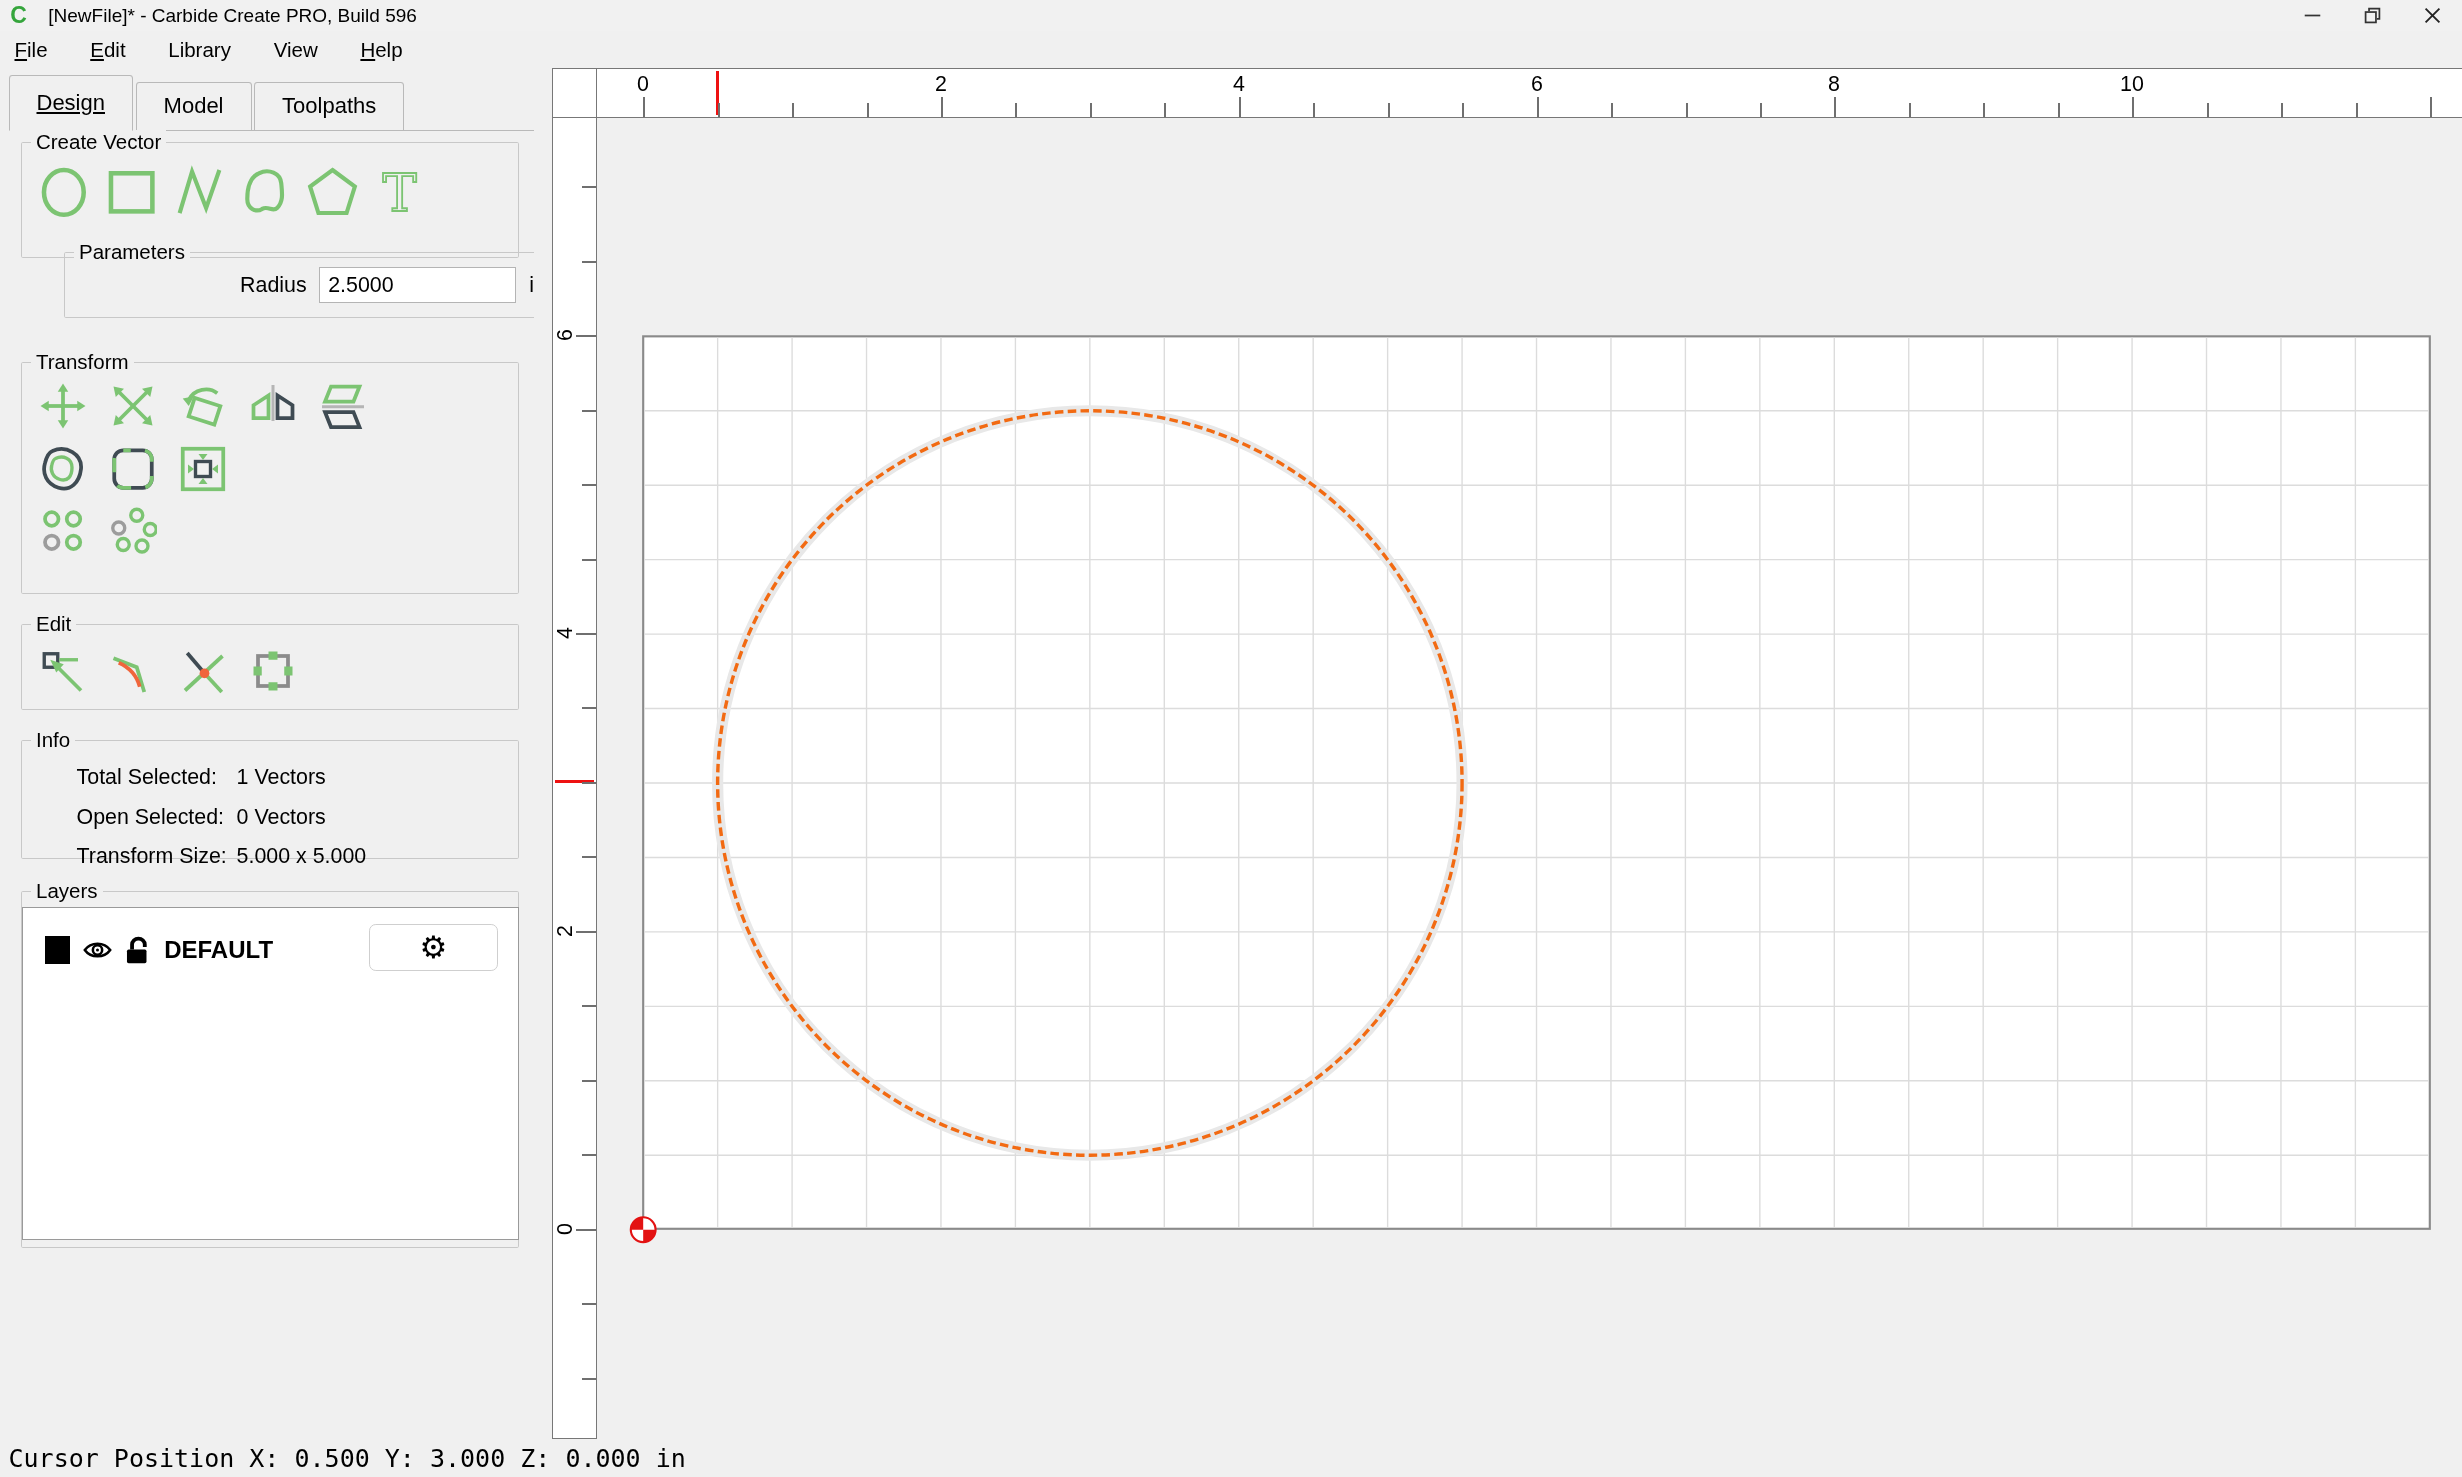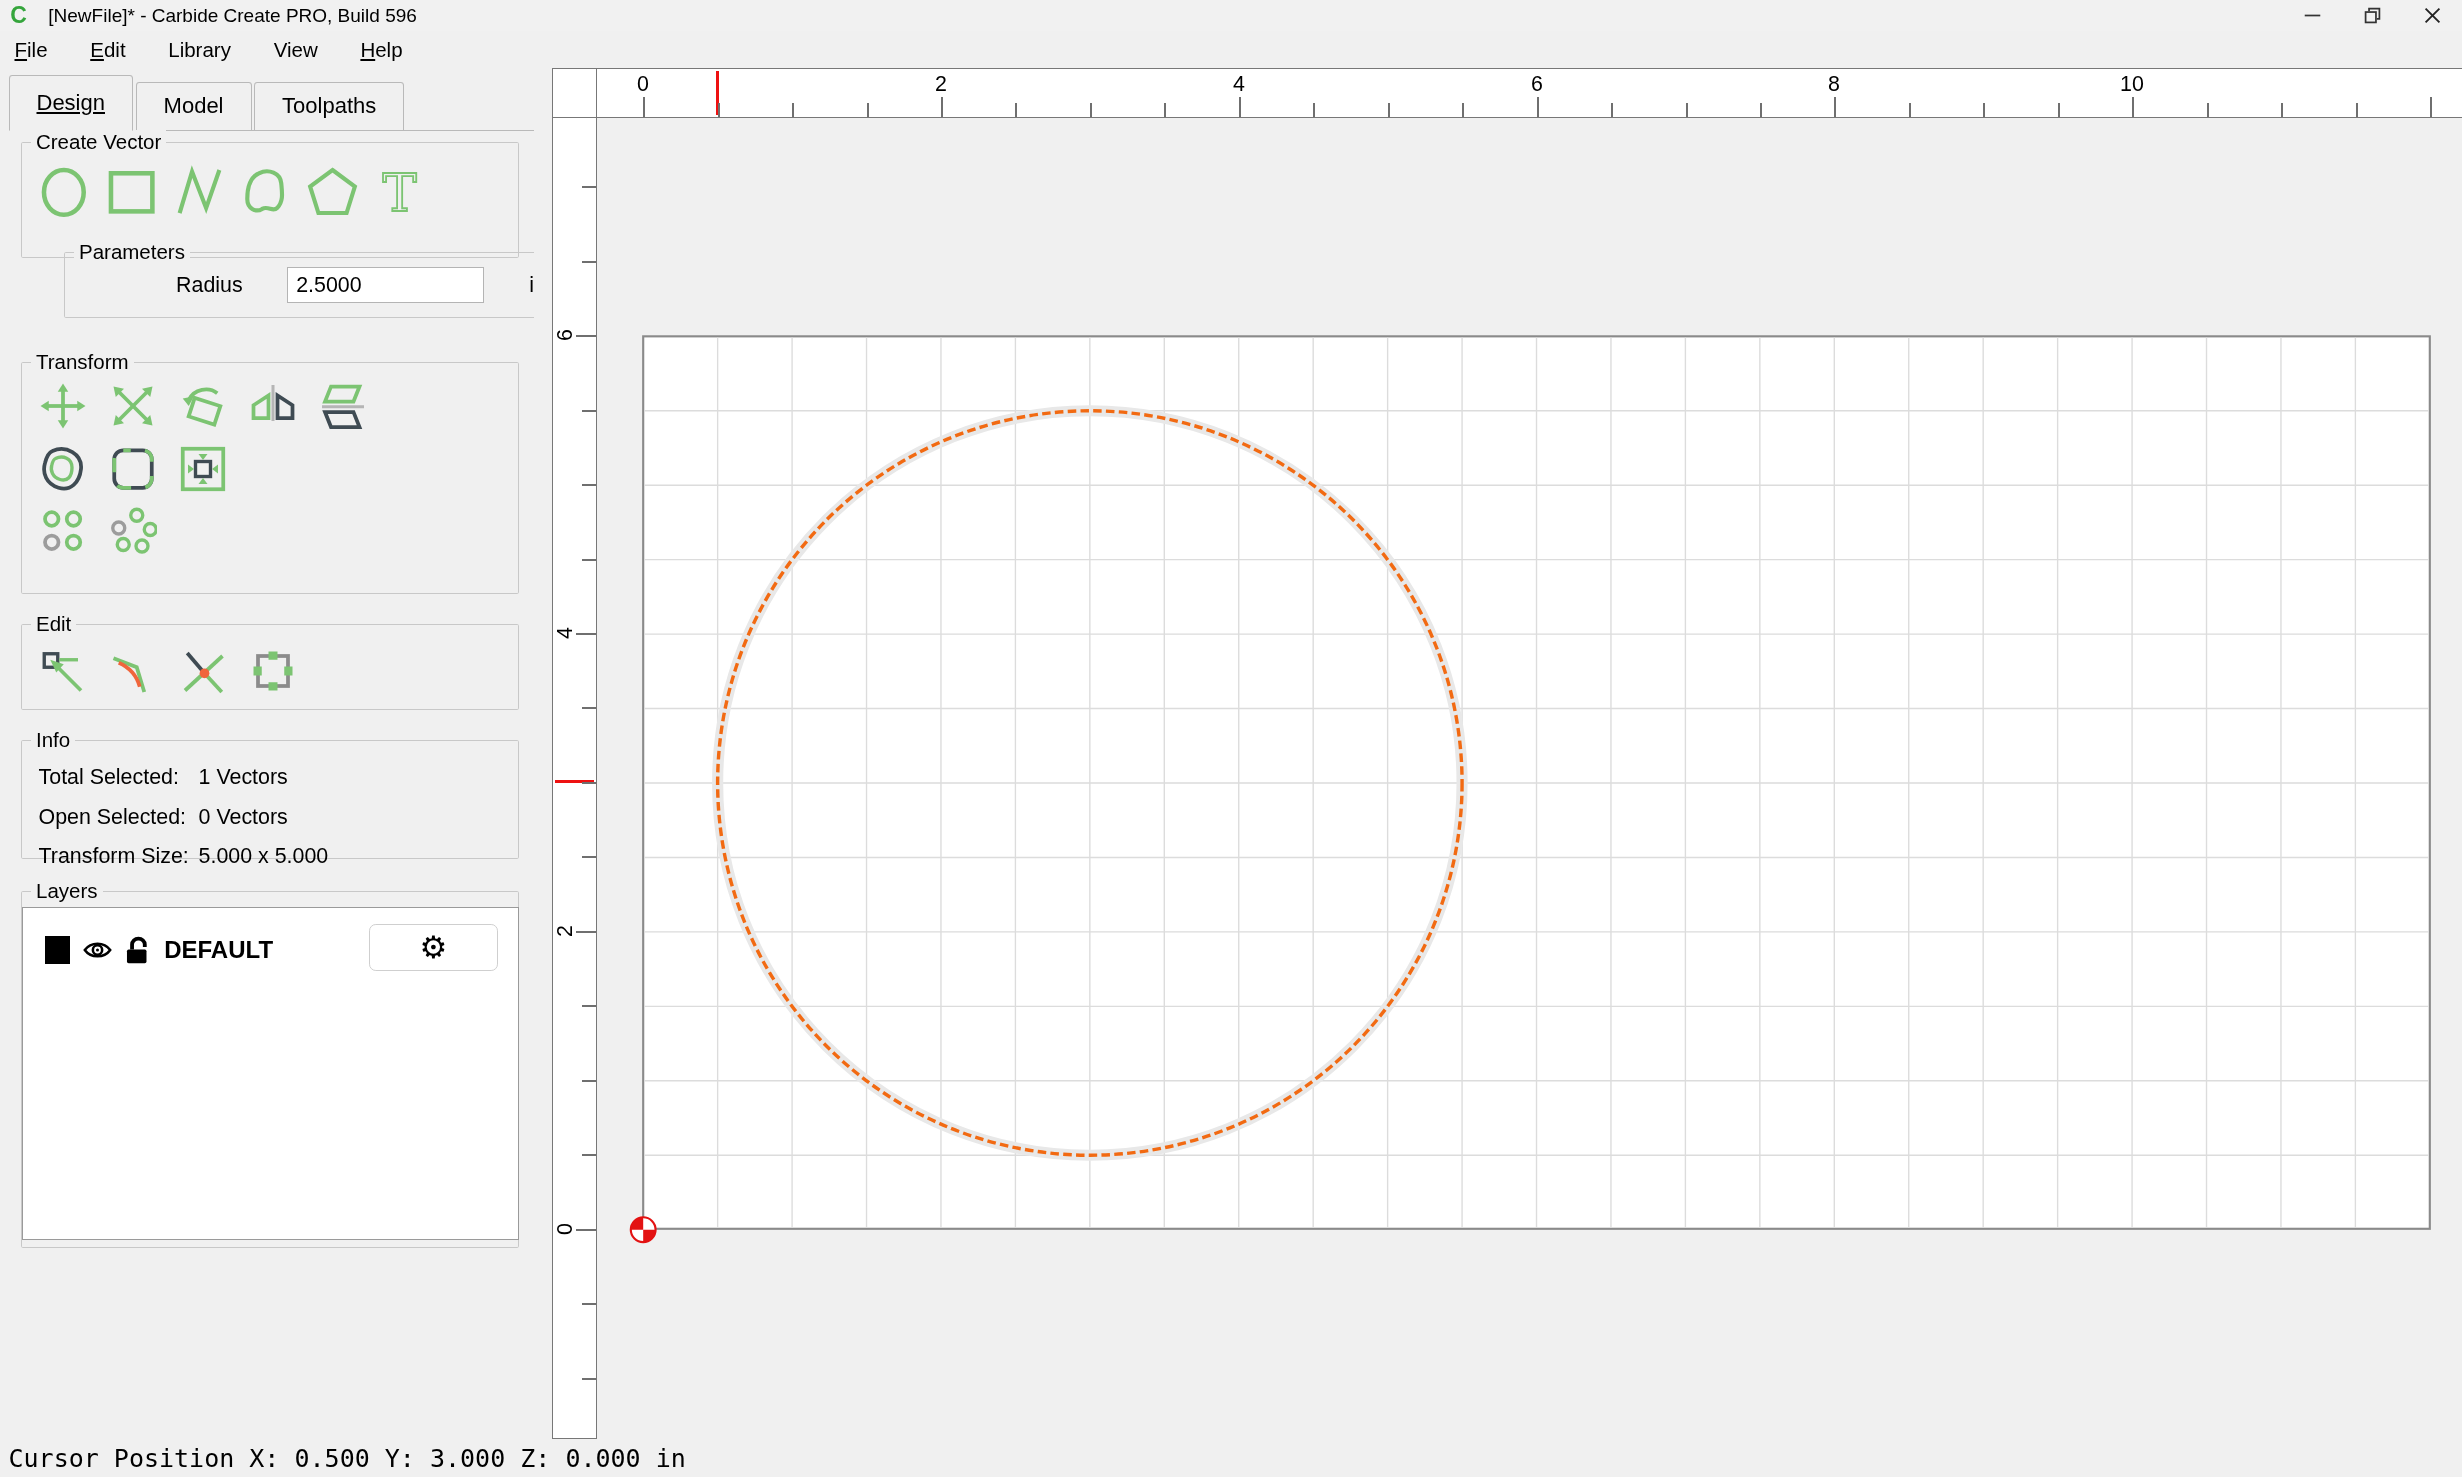--- a/index.html
+++ b/index.html
@@ -31,29 +31,29 @@
   .groupbox { position:absolute; left:21.4px; width:498px; border:0.9px solid #c8c8c8; border-radius:1.7px; }
   .groupbox > .legend { position:absolute; top:-13px; left:8.5px; background:#f0f0f0;
                         padding:0 5.1px; font-size:20.5px; }
   .iconrow { display:flex; align-items:center; gap:13.7px; padding:22px 0 17px 17px; }
   .ticon { display:block; }
 
   #gb-create   { top:74px;  height:116px; }
   #gb-params   { top:184px; height:66px;margin-left:43px;  }
   #gb-transform{ top:294px; height:232px; }
   #gb-edit     { top:556px; height:86px; }
-  #gb-info     { top:672px; height:119px; }
+  #gb-info     { top:672px; height:119px;padding-left:38px; }
   #gb-layers   { top:823px; height:357px; border-color:#c8c8c8; }
 
   #gb-transform .iconrow { padding:19px 0 0 17px; gap:22px; }
   #gb-transform .iconrow.r2 { padding-top:15.4px; }
   #gb-transform .iconrow.r3 { padding-top:13.7px; }
   #gb-edit .iconrow { padding:22px 0 0 17px; gap:22px; }
 
-  .param-row { display:flex; align-items:center; justify-content:flex-end; height:100%; padding-right:15.4px; font-size:21.4px;gap:32px; }
+  .param-row { display:flex; align-items:center; justify-content:flex-end; height:100%; padding-right:15.4px; font-size:21.4px; }
   .param-label { margin-right:12px; }
   .param-input { width:197px; height:36px; border:0.9px solid #b4b4b4; background:#fff;
                  font-size:21.4px; font-family:"Liberation Sans",sans-serif; padding-left:8.5px; }
   .param-unit { margin-left:13.7px; }
 
   .info-rows { padding:24px 0 0 16.2px; }
   .info-row { display:flex; font-size:21.4px; margin-bottom:14.5px; }
   .info-label { width:160px; }
 
   .layers-list { position:absolute; left:-0.9px; right:-0.9px; top:15.4px; bottom:6.8px;

